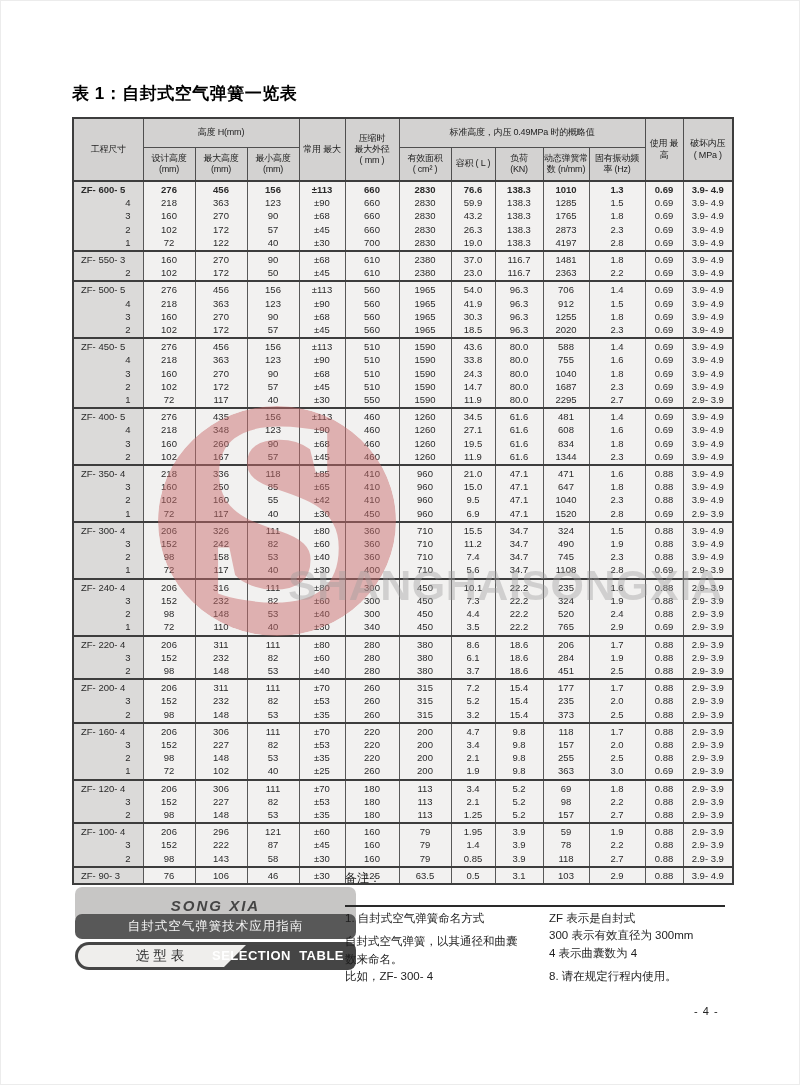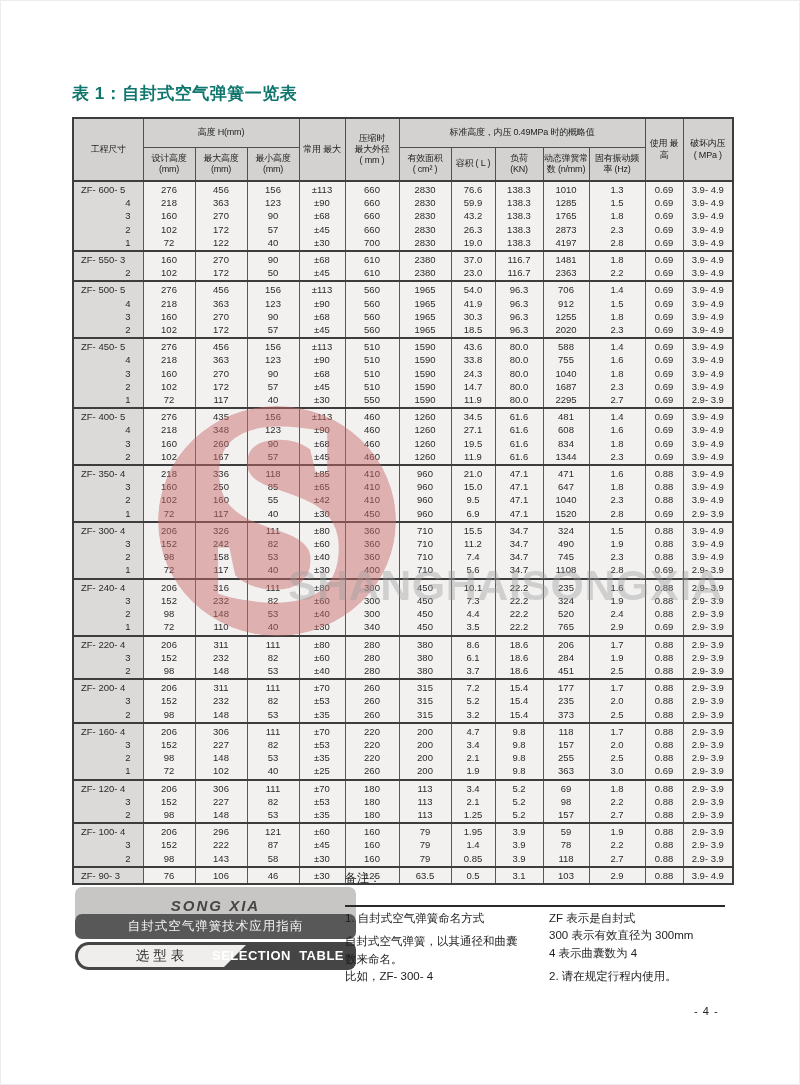--- a/index.html
+++ b/index.html
@@ -3,21 +3,21 @@
 <meta charset="utf-8">
 <style>
   html,body{margin:0;padding:0;}
   body{
     width:800px;height:1085px;position:relative;background:#ffffff;
     font-family:"Liberation Sans","DejaVu Sans",sans-serif;color:#1c1c1c;overflow:hidden;
   }
   .page-frame{position:absolute;inset:0;border:1px solid #ececec;pointer-events:none;}
 
   
-  .doc-title{position:absolute;left:72px;top:82px;font-size:17px;font-weight:bold;color:#0f766e;letter-spacing:0.5px;}
+  .doc-title{position:absolute;left:72px;top:82px;font-size:17px;font-weight:bold;color:#000000;letter-spacing:0.5px;}
 
   
   .tbl-wrap{position:absolute;left:72px;top:117px;width:656px;}
   table.spec{border-collapse:collapse;table-layout:fixed;width:656px;border:2px solid #3d3d3d;}
   table.spec th{
     background:#d3d2d1;font-weight:normal;font-size:9px;color:#222;
     border:1px solid #4f4f4f;white-space:pre-line;line-height:1.25;
     padding:2px 0;text-align:center;letter-spacing:-0.2px;
   }
   table.spec thead tr.h1 th{height:24px;}
@@ -26,21 +26,21 @@
   table.spec td{
     background:#f2f1f0;font-size:9.5px;color:#2a2a2a;text-align:center;
     height:13.2px;line-height:13.2px;padding:0;border-left:1px solid #585858;
     white-space:nowrap;overflow:hidden;
   }
   table.spec td:first-child{border-left:none;}
   table.spec td.model{background:#dbdad9;}
   table.spec td.model.first{text-align:left;padding-left:7px;}
   table.spec td.model.sub{text-align:right;padding-right:12px;}
   table.spec tr.group-first td{border-top:2px solid #3d3d3d;padding-top:1px;}
-  table.spec tbody tr:first-child td{border-top:none;}
+  table.spec tbody tr:first-child td{border-top:none;font-weight:bold;}
   table.spec tr.group-last td{padding-bottom:1px;}
 
   
   .watermark{position:absolute;inset:0;pointer-events:none;z-index:5;}
   .wm-logo{position:absolute;left:156px;top:404px;}
   .wm-cn{
     position:absolute;left:296px;top:444px;font-size:86px;font-weight:bold;line-height:1;
     letter-spacing:7px;color:rgba(158,158,158,0.40);white-space:nowrap;
   }
   .wm-en{
@@ -908,18 +908,18 @@
     <div class="notes-left">
       <div>1. 自封式空气弹簧命名方式</div>
       <div class="note-body">自封式空气弹簧，以其通径和曲囊
 数来命名。</div>
       <div class="note-example">比如，ZF- 300- 4</div>
     </div>
     <div class="notes-right">
       <div>ZF 表示是自封式</div>
       <div>300 表示有效直径为 300mm</div>
       <div>4 表示曲囊数为 4</div>
-      <div class="note2">2. 请在规定行程内使用。</div>
+      <div class="note2">8. 请在规定行程内使用。</div>
     </div>
   </div>
 </div>
 
 <div class="page-number">- 4 -</div>
 
 </body></html>

